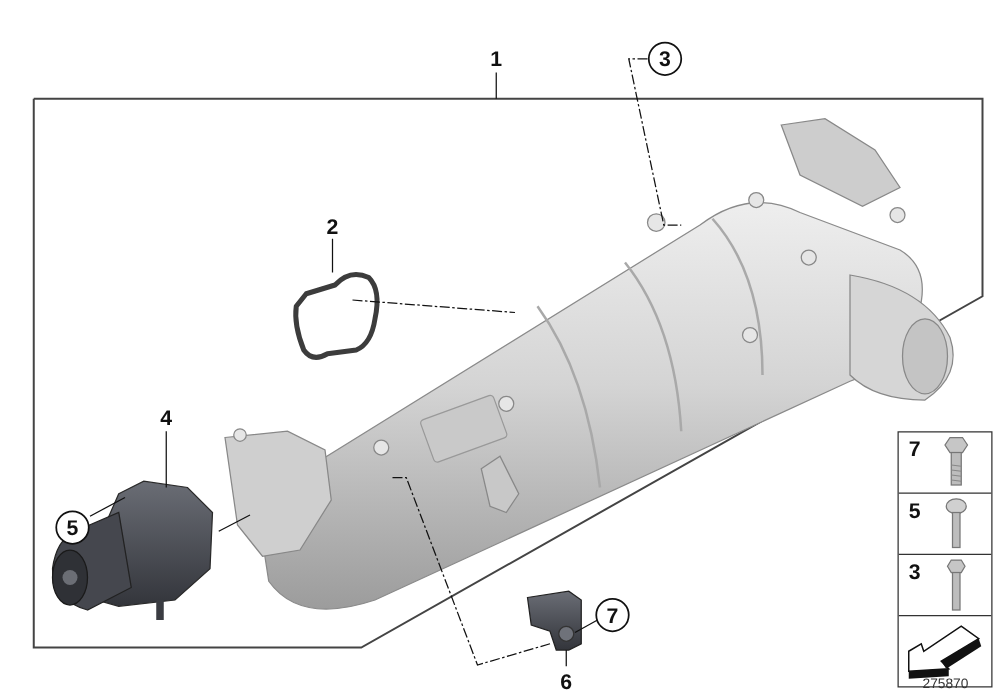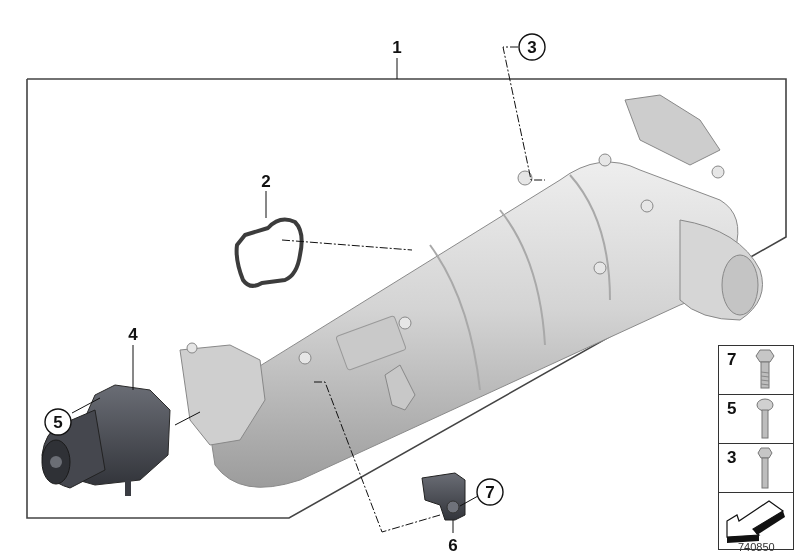--- a/index.html
+++ b/index.html
@@ -144,13 +144,13 @@
   </div>
   <div class="legend-cell">
     <svg width="74" height="56">
       <polygon points="8,28 18,22 20,28 50,8 64,18 34,36 40,42 8,44" fill="#fff" stroke="#111" stroke-width="1.2"></polygon>
       <polygon points="8,44 40,42 40,48 8,50" fill="#111"></polygon>
       <polygon points="34,36 64,18 66,24 38,42" fill="#111"></polygon>
     </svg>
   </div>
 </div>
 
-<div class="diagram-id">740850</div>
+<div class="diagram-id">275870</div>
 
 </body></html>

